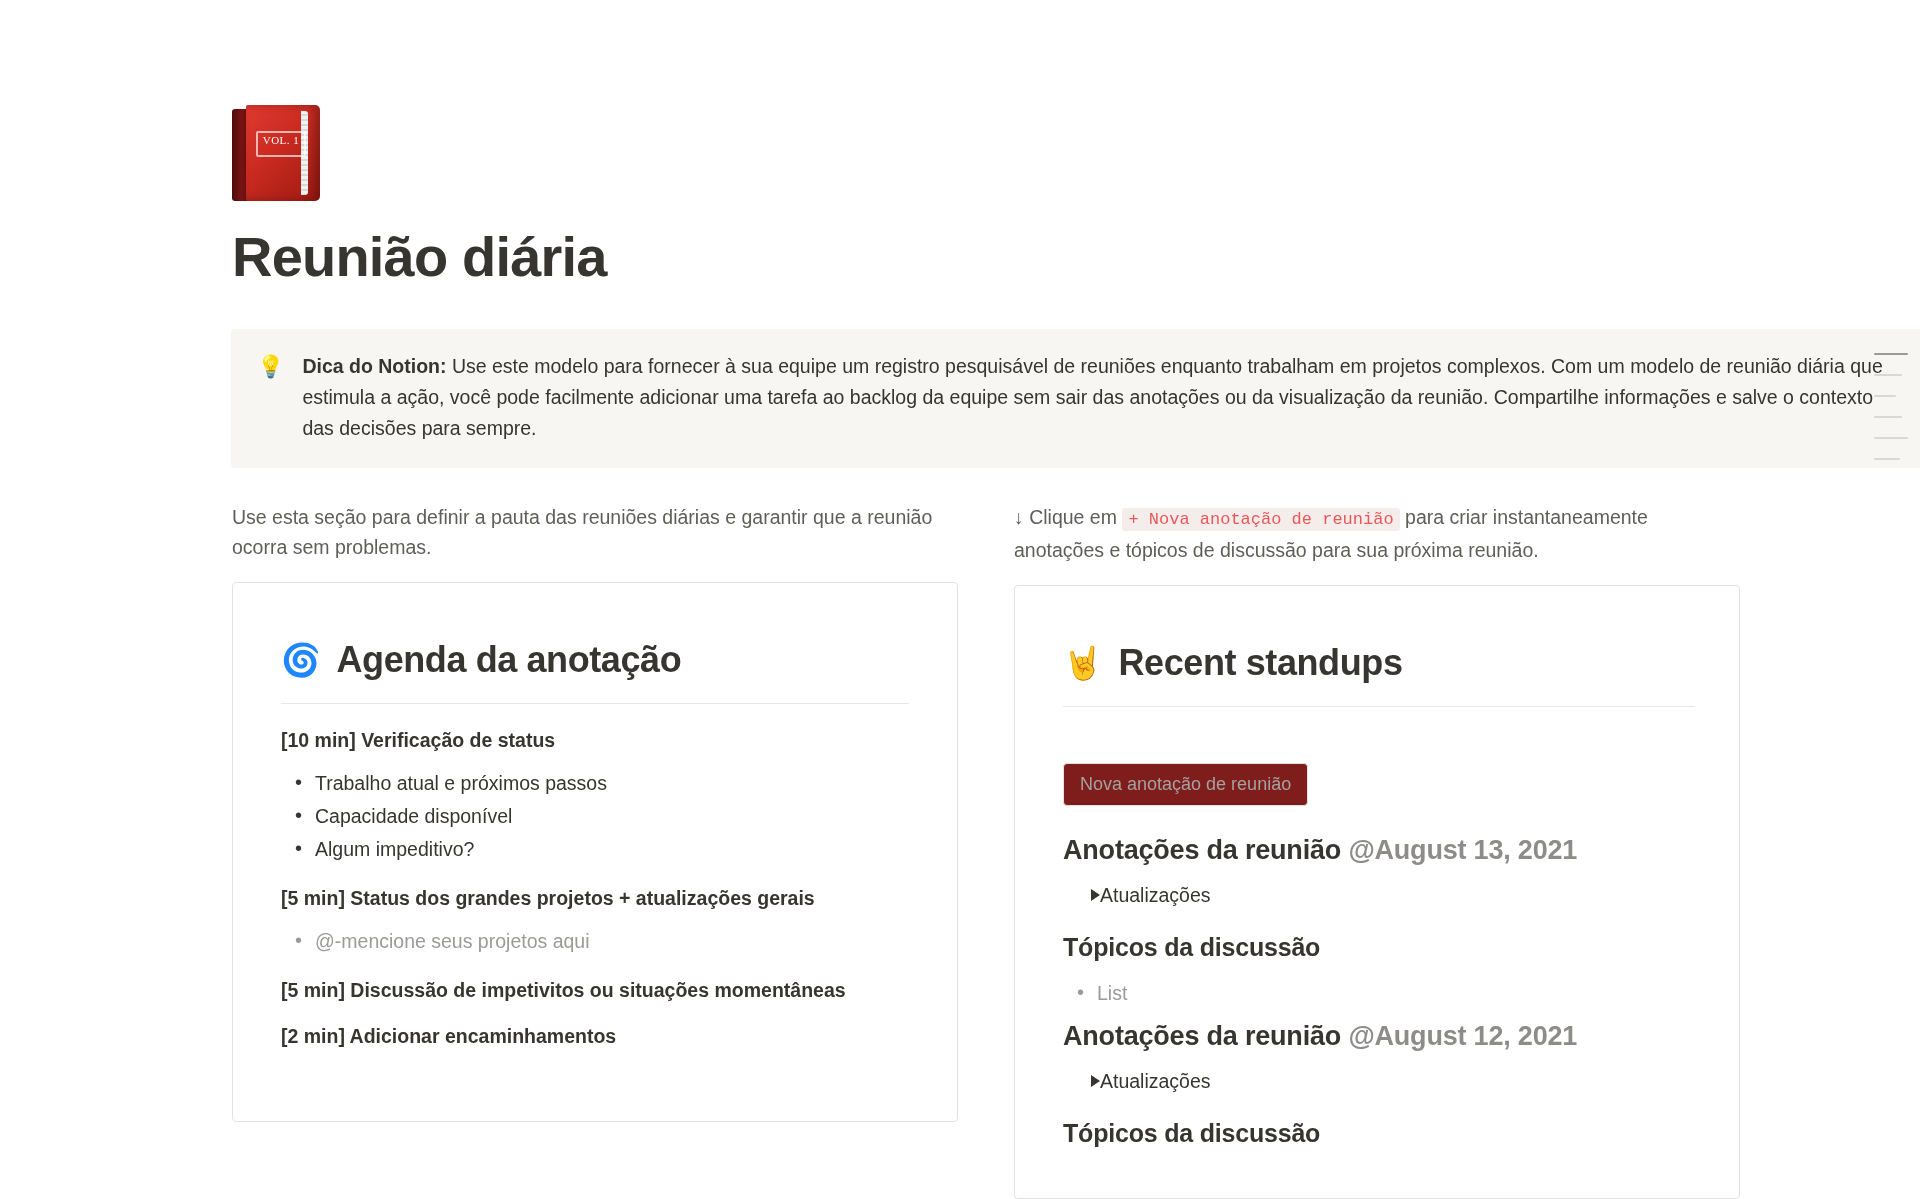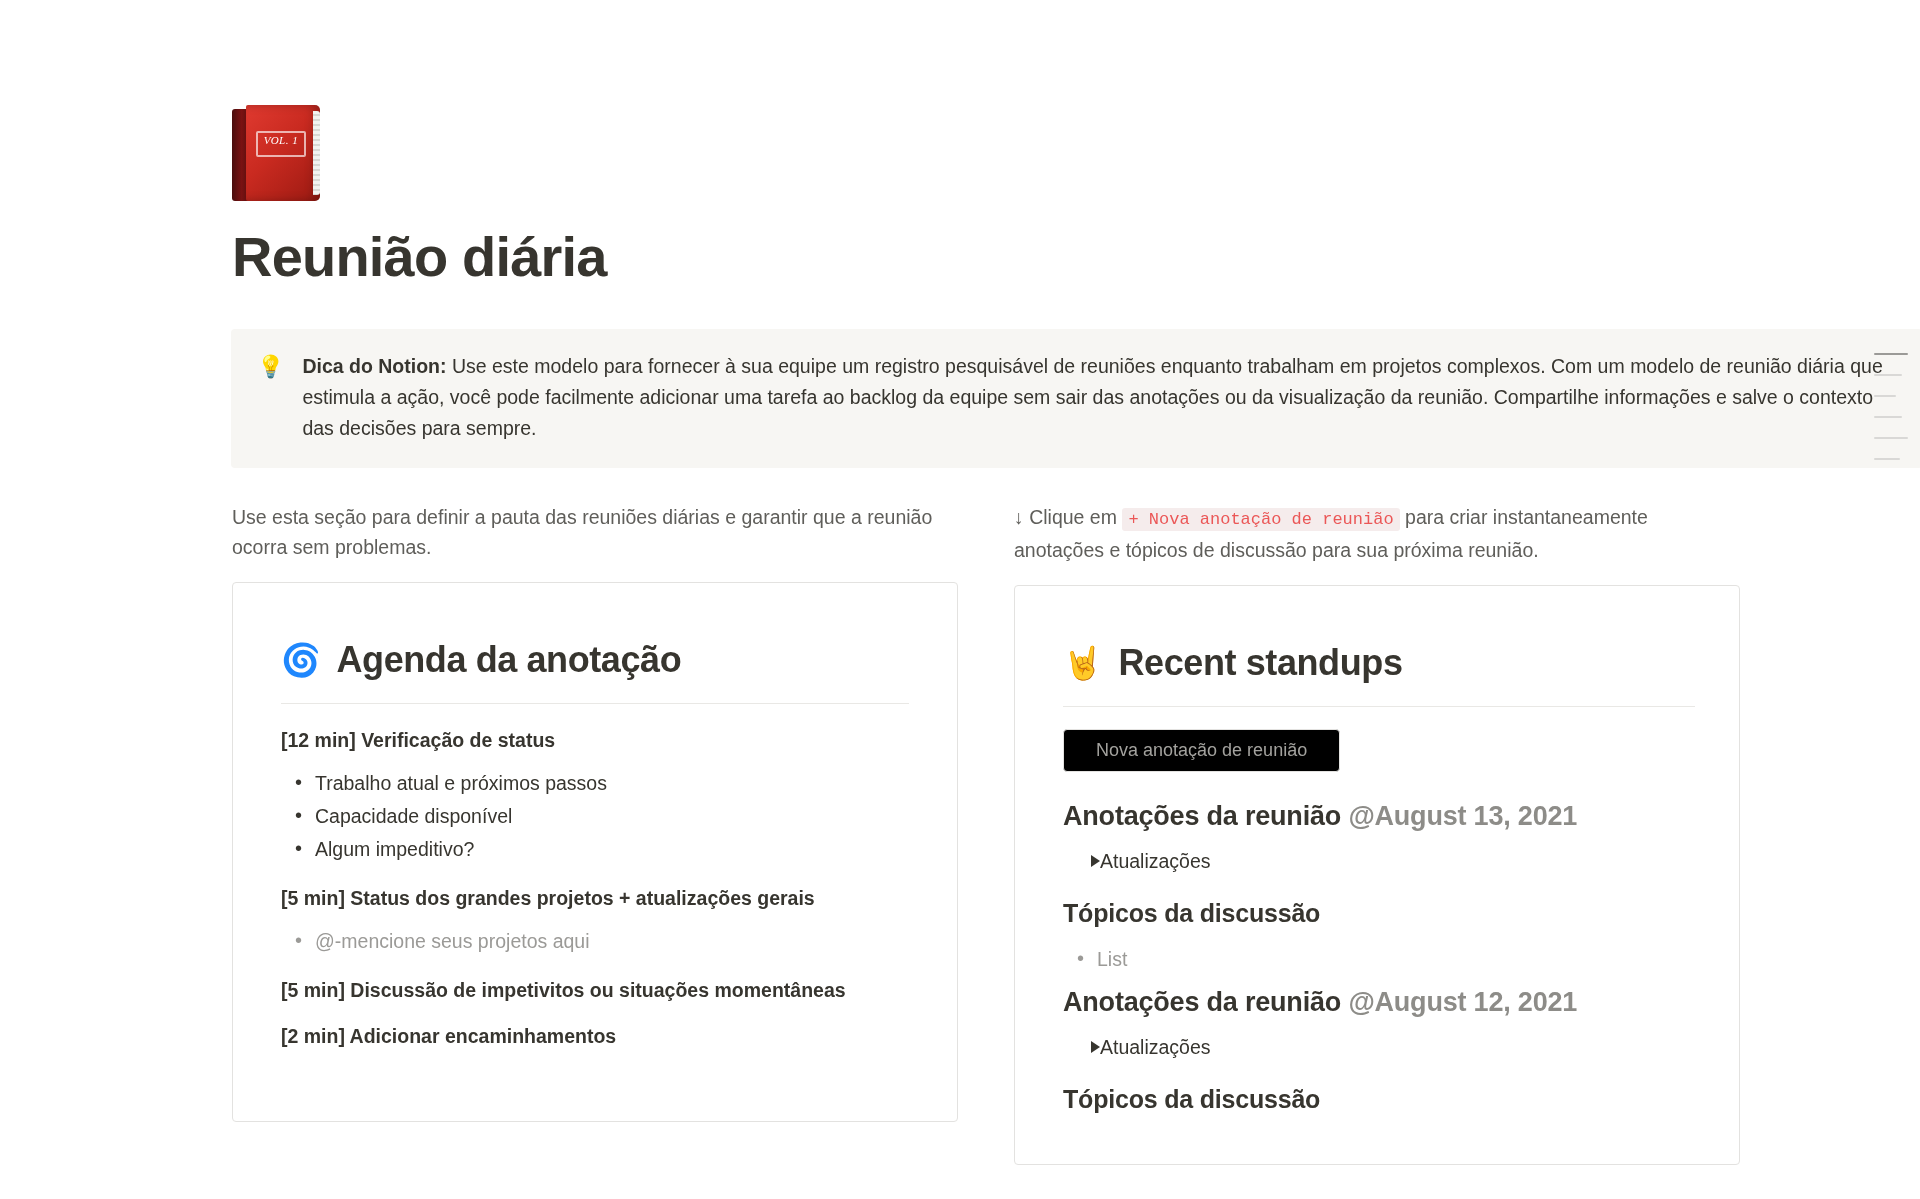--- a/index.html
+++ b/index.html
@@ -34,25 +34,24 @@
   
   .page-icon {
     margin-top: 105px;
     width: 98px;
     height: 98px;
     position: relative;
     font-size: 92px;
     line-height: 98px;
   }
   .book {
-    width: 88px;
+    width: 76px;
     height: 96px;
     position: relative;
     display: block;
-    font-style: italic;
   }
   .book .spine {
     position: absolute;
     left: 0; top: 4px;
     width: 16px; height: 92px;
     background: linear-gradient(90deg,#4a0d0d 0%, #7a1212 60%, #5e0f0f 100%);
     border-radius: 3px 0 0 3px;
   }
   .book .cover {
     position: absolute;
@@ -193,26 +192,27 @@
     font-size: 20px;
     color: #37352f;
   }
   ul.bullets li.muted, ul.bullets li.muted::before { color: #9b9a97; }
 
   
   .new-note-btn {
     display: inline-block;
     border: 1px solid #e3e2e0;
     border-radius: 4px;
-    padding: 10px 32px;
+    padding: 10px 16px;
     font-size: 18px;
     color: #a3a29e;
-    background: #000000;
+    background: #7f1d1d;
     margin-bottom: 26px;
     cursor: pointer;
+    margin-top: 34px;
   }
   .note-title {
     font-size: 27px;
     font-weight: 700;
     margin: 0 0 10px 0;
     line-height: 36px;
     letter-spacing: -0.2px;
   }
   .note-title .date { color: #8d8c88; font-weight: 700; }
   .toggle-row {
@@ -288,21 +288,21 @@
       <div class="col">
         <p class="col-intro">Use esta seção para definir a pauta das reuniões diárias e garantir que a reunião ocorra sem problemas.</p>
 
         <div class="card">
           <div class="card-heading">
             <span class="emoji">🌀</span>
             <span>Agenda da anotação</span>
           </div>
           <hr class="divider">
 
-          <div class="agenda-head">[12 min] Verificação de status</div>
+          <div class="agenda-head">[10 min] Verificação de status</div>
           <ul class="bullets">
             <li>Trabalho atual e próximos passos</li>
             <li>Capacidade disponível</li>
             <li>Algum impeditivo?</li>
           </ul>
 
           <div class="agenda-head">[5 min] Status dos grandes projetos + atualizações gerais</div>
           <ul class="bullets">
             <li class="muted">@-mencione seus projetos aqui</li>
           </ul>

